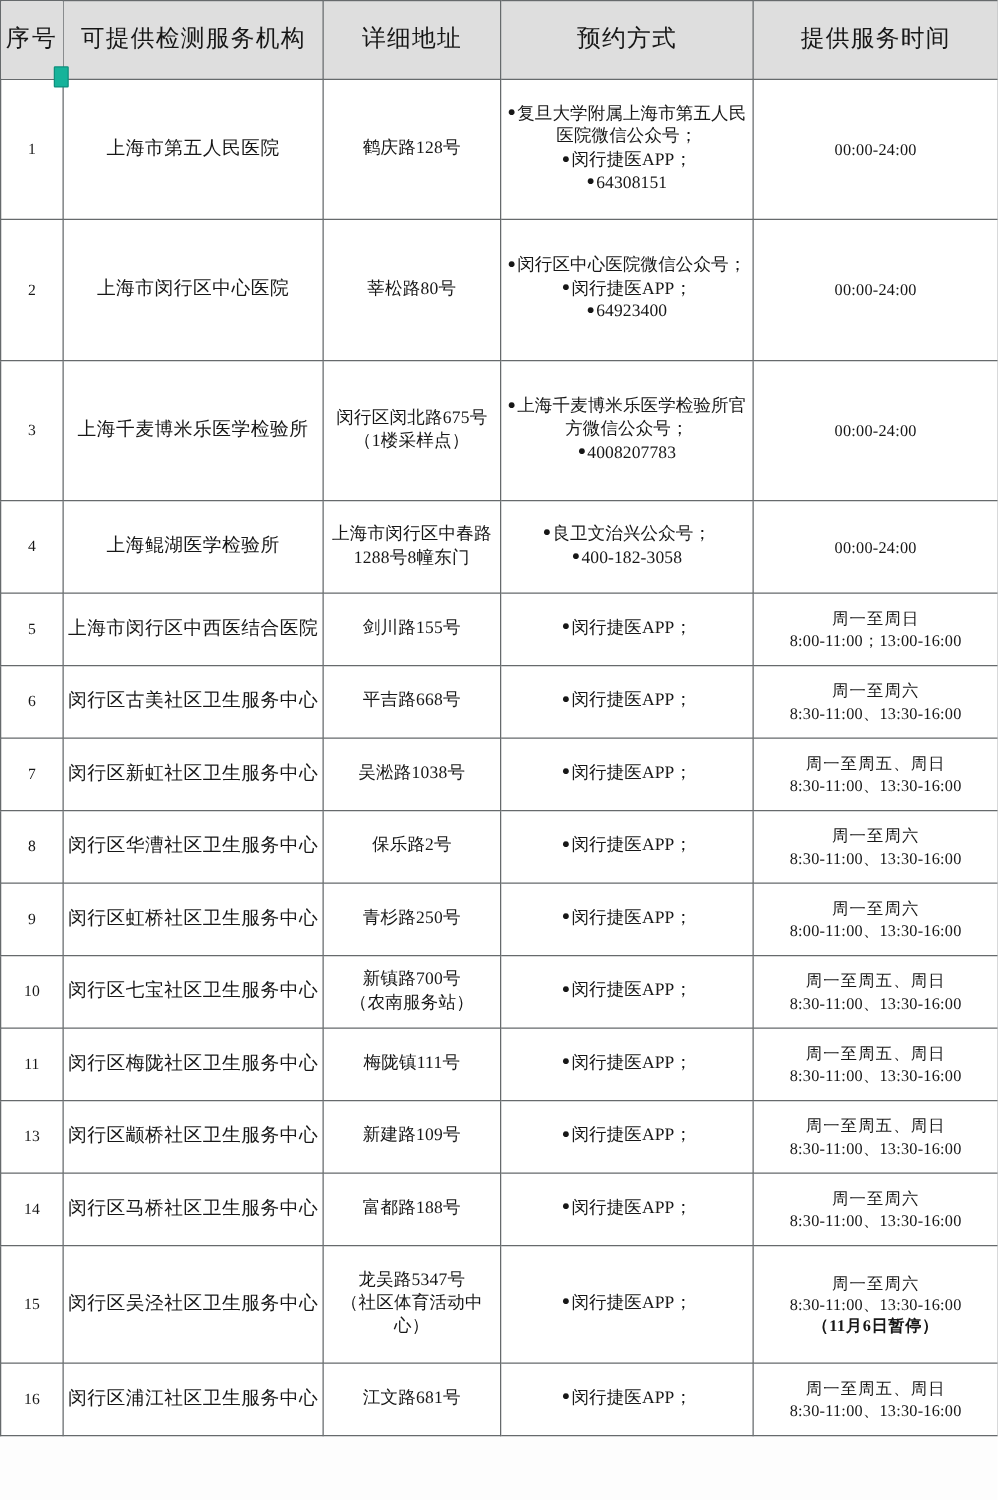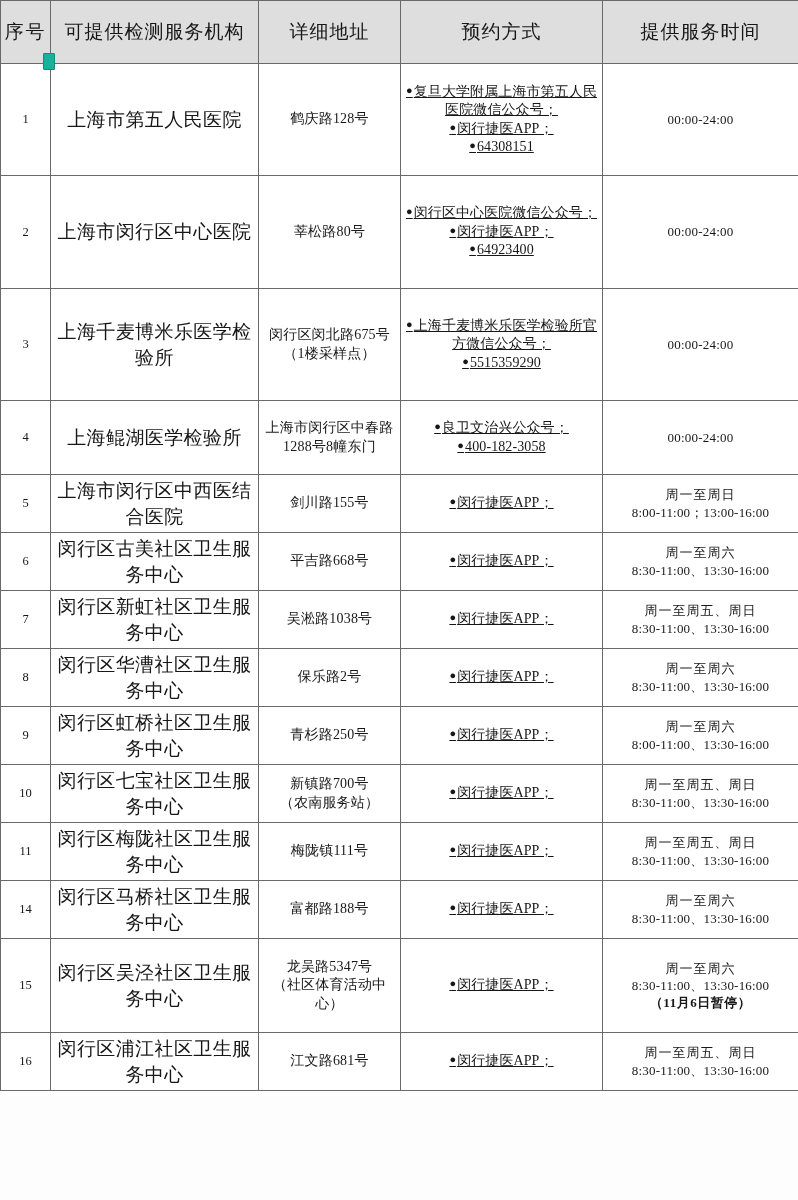--- a/index.html
+++ b/index.html
@@ -79,40 +79,40 @@
 
   
   tbody td { font-size: 14.5px; }
 
   td.idx {
     font-size: 12.5px;
     color: #2a2a2a;
     font-family: "Liberation Serif", serif;
   }
   td.org {
-    font-size: 19px;
+    font-size: 15px;
     letter-spacing: 0.4px;
   }
   td.addr {
     font-size: 14px;
     letter-spacing: 0.2px;
     margin-left: 24px;
   }
   td.book {
     text-align: left;
     padding-left: 6px;
     font-size: 14px;
     letter-spacing: 0.1px;
   }
   td.time {
     font-size: 13px;
     font-family: "Liberation Serif", "DejaVu Serif", serif;
   }
 
-  .book-line { display: block; white-space: normal; text-decoration: underline; }
+  .book-line { display: block; white-space: normal; }
   .bullet { font-size: 11px; vertical-align: 2px; margin-right: 1px; }
 
   .time-day   { display: block; letter-spacing: 1px; }
   .time-hours { display: block; letter-spacing: 0.2px; }
   .time-note  { display: block; font-weight: bold; letter-spacing: 0.5px; text-align: center; }
 
   .addr-sub { display: block; }
 
   
   .watermark {
@@ -179,21 +179,21 @@
           <td class="time">
             <span class="time-hours">00:00-24:00</span>
           </td>
         </tr>
         <tr style="height: 112px;">
           <td class="idx">3</td>
           <td class="org">上海千麦博米乐医学检验所</td>
           <td class="addr"><span>闵行区闵北路675号</span><span class="addr-sub">（1楼采样点）</span></td>
           <td class="book">
             <span class="book-line"><span class="bullet">●</span><span>上海千麦博米乐医学检验所官方微信公众号；</span></span>
-            <span class="book-line"><span class="bullet">●</span><span>5515359290</span></span>
+            <span class="book-line"><span class="bullet">●</span><span>4008207783</span></span>
           </td>
           <td class="time">
             <span class="time-hours">00:00-24:00</span>
           </td>
         </tr>
         <tr style="height: 74px;">
           <td class="idx">4</td>
           <td class="org">上海鲲湖医学检验所</td>
           <td class="addr"><span>上海市闵行区中春路</span><span class="addr-sub">1288号8幢东门</span></td>
           <td class="book">
@@ -281,20 +281,32 @@
           <td class="org">闵行区梅陇社区卫生服务中心</td>
           <td class="addr"><span>梅陇镇111号</span></td>
           <td class="book">
             <span class="book-line"><span class="bullet">●</span><span>闵行捷医APP；</span></span>
           </td>
           <td class="time">
             <span class="time-day">周一至周五、周日</span>
             <span class="time-hours">8:30-11:00、13:30-16:00</span>
           </td>
         </tr>
+        <tr style="height: 58px;">
+          <td class="idx">13</td>
+          <td class="org">闵行区颛桥社区卫生服务中心</td>
+          <td class="addr"><span>新建路109号</span></td>
+          <td class="book">
+            <span class="book-line"><span class="bullet">●</span><span>闵行捷医APP；</span></span>
+          </td>
+          <td class="time">
+            <span class="time-day">周一至周五、周日</span>
+            <span class="time-hours">8:30-11:00、13:30-16:00</span>
+          </td>
+        </tr>
         <tr style="height: 58px; padding-left: 40px;">
           <td class="idx">14</td>
           <td class="org">闵行区马桥社区卫生服务中心</td>
           <td class="addr"><span>富都路188号</span></td>
           <td class="book">
             <span class="book-line"><span class="bullet">●</span><span>闵行捷医APP；</span></span>
           </td>
           <td class="time">
             <span class="time-day">周一至周六</span>
             <span class="time-hours">8:30-11:00、13:30-16:00</span>

